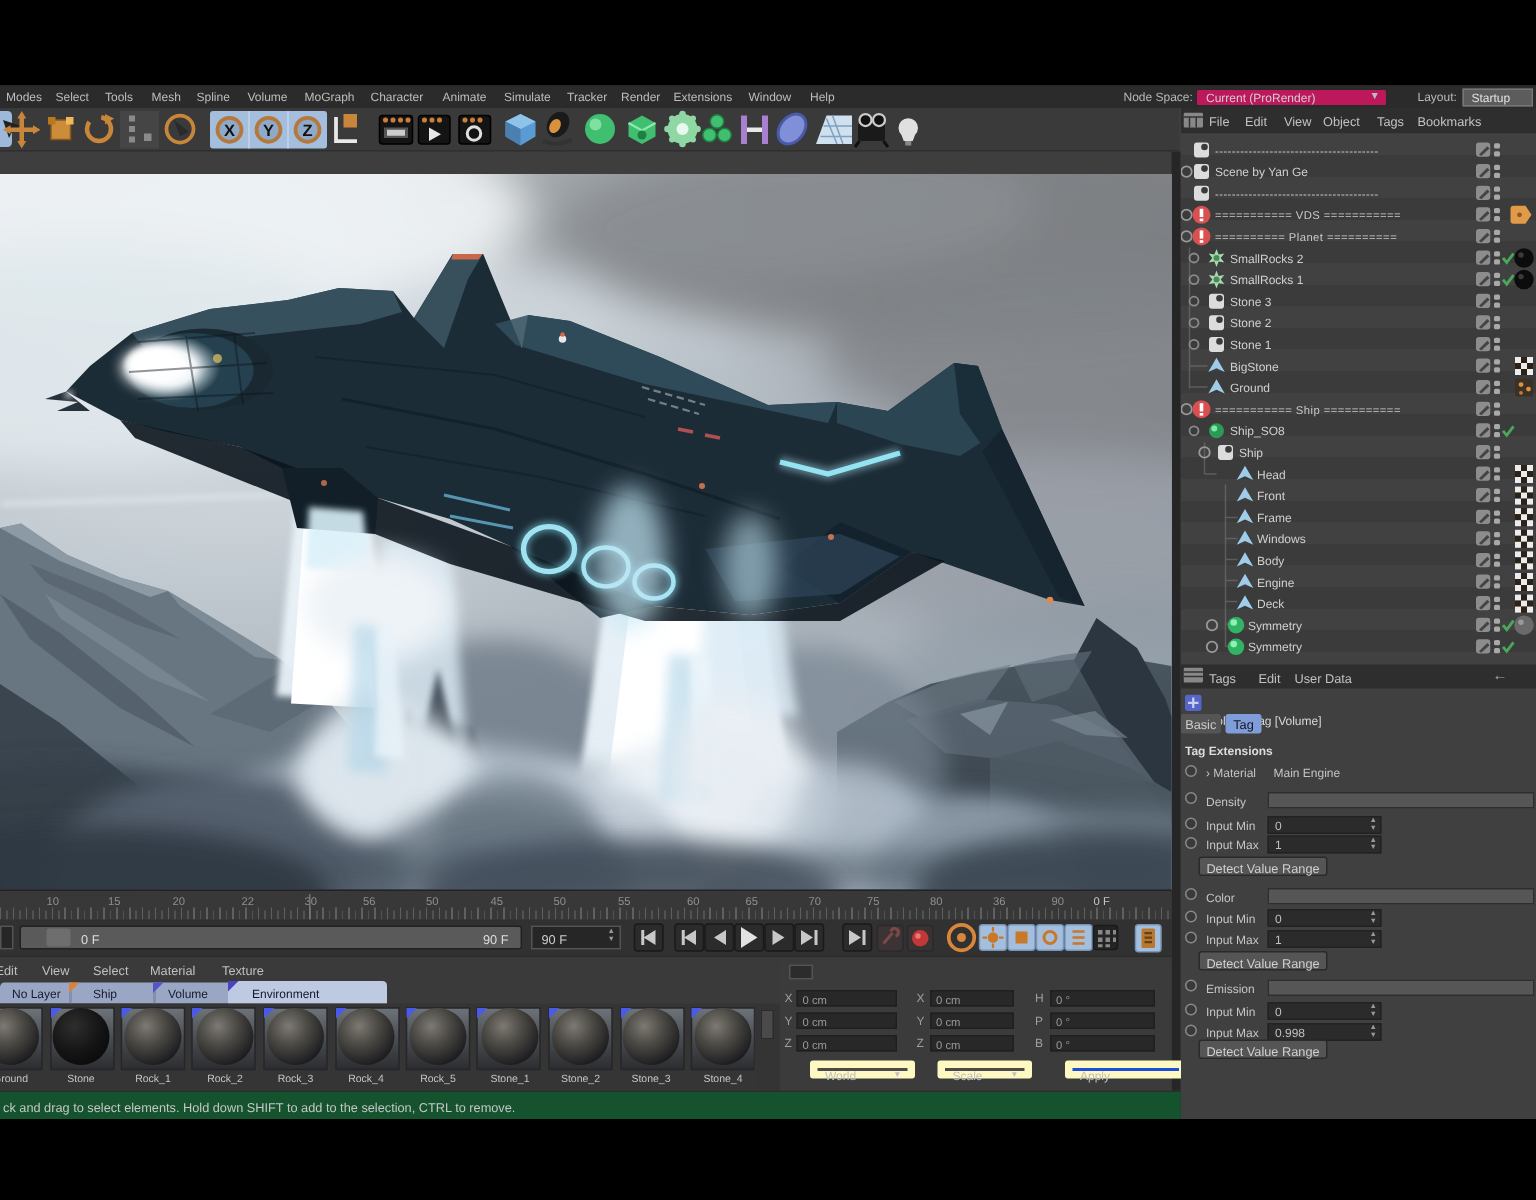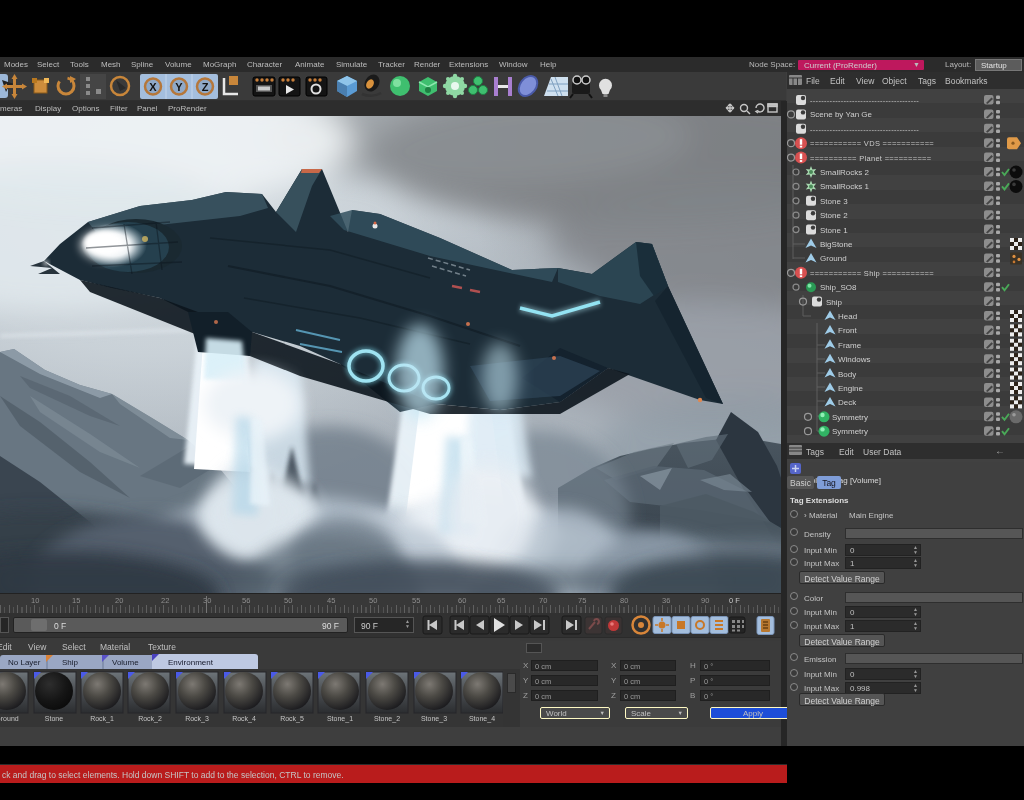--- a/index.html
+++ b/index.html
@@ -14,25 +14,25 @@
 #vpmenu span{position:absolute;top:4px;font-size:8px;color:#bdbdbd}
 #viewport{left:0;top:59px;width:781px;height:477px;background:#9aa2aa}
 #vborder{left:781px;top:44px;width:6px;height:645px;background:#262626}
 #ruler{left:0;top:536px;width:781px;height:20px;background:#383838;border-top:1px solid #222}
 #ruler span{position:absolute;top:3px;font-size:7.5px;color:#8f8f8f}
 #sliderrow{left:0;top:556px;width:781px;height:24px;background:#313131}
 #matmenu{left:0;top:580px;width:781px;height:17px;background:#3a3a3a;border-top:1px solid #2a2a2a}
 #matmenu span{position:absolute;top:5px;font-size:8.5px;color:#c0c0c0}
 #tabsrow{left:0;top:597px;width:781px;height:15px;background:#3a3a3a}
 #thumbs{left:0;top:612px;width:503px;height:58px;background:#353535}
-#statusbar{left:0;top:707px;width:787px;height:19px;background:#b91c1c;border-top:1px solid #2c2c2c}
+#statusbar{left:0;top:670px;width:787px;height:19px;background:#14532d;border-top:1px solid #2c2c2c}
 #coords{left:520px;top:584px;width:261px;height:86px;background:#3b3b3b}
 .cfield{position:absolute;height:11px;background:#282828;border:1px solid #1f1f1f;color:#9a9a9a;font-size:7.5px;padding:2px 0 0 3px}
 .clab{position:absolute;font-size:8px;color:#9f9f9f}
-.cdrop{position:absolute;height:12px;background:#4a4a4a;border:1px solid #fef9c3;border-radius:2px;color:#c0c0c0;font-size:8px;padding:2px 0 0 5px}
+.cdrop{position:absolute;height:12px;background:#4a4a4a;border:5px solid #fef9c3;border-radius:2px;color:#c0c0c0;font-size:8px;padding:2px 0 0 5px}
 #rpanel{left:787px;top:15px;width:237px;height:674px;background:#414141}
 #omheader{position:absolute;left:0;top:0;width:237px;height:17px;background:#2e2e2e}
 #omheader span{position:absolute;top:5px;font-size:8.5px;color:#c2c2c2}
 #tree{position:absolute;left:0;top:17px;width:237px;height:364px;background:repeating-linear-gradient(180deg,#414141 0px,#414141 14.4px,#3b3b3b 14.4px,#3b3b3b 28.8px);overflow:hidden}
 #ammode{position:absolute;left:0;top:371px;width:237px;height:16px;background:#2e2e2e}
 #ammode span{position:absolute;top:5px;font-size:8.5px;color:#c2c2c2}
 #ampanel{position:absolute;left:0;top:390px;width:237px;height:284px;background:#404040;overflow:hidden}
 .amlab{position:absolute;font-size:8px;color:#c4c4c4;white-space:nowrap}
 .amfield{position:absolute;height:12px;background:#2b2b2b;border:1px solid #222;color:#c0c0c0;font-size:8px;padding:2px 0 0 4px}
 .ambtn{position:absolute;height:13px;background:#555;border:1px solid #2a2a2a;border-radius:2px;color:#d0d0d0;font-size:8.5px;text-align:center;padding-top:3px}
@@ -167,38 +167,20 @@
 <ellipse cx="528" cy="14" rx="8" ry="11" fill="#7f8fd8" stroke="#4a5aa8" stroke-width="2" transform="rotate(38 528 14)"></ellipse>
 <path d="M544 24 L551 5 L568 5 L568 24 Z" fill="#cfe0ef"></path>
 <path d="M547 19 L568 19 M549 12 L568 12 M551 7 L558 24 M555 5 L562 24" stroke="#7fa0c0" stroke-width="1"></path>
 <rect x="572" y="10" width="18" height="12" rx="2" fill="#1a1a1a"></rect>
 <circle cx="577" cy="8" r="4" fill="#111" stroke="#ccc" stroke-width="1.5"></circle>
 <circle cx="586" cy="8" r="4" fill="#111" stroke="#ccc" stroke-width="1.5"></circle>
 <path d="M573 22 L570 26 M589 22 L592 26" stroke="#111" stroke-width="2"></path>
 <path d="M601 18 a6.5 6.5 0 1 1 9 0 l-1.5 4 h-6 Z" fill="#e0e0e0"></path>
 <rect x="603.5" y="22" width="4" height="3" fill="#888"></rect>
 </g>
-</g>
-</svg>
-</div>
-<div id="vpmenu" class="a">
-<span style="left:0px">meras</span>
-      <span style="left:35px">Display</span>
-      <span style="left:72px">Options</span>
-      <span style="left:110px">Filter</span>
-      <span style="left:137px">Panel</span>
-      <span style="left:168px">ProRender</span>
-<svg width="60" height="15" style="position:absolute;left:722px;top:0">
-<g stroke="#c6c6c6" stroke-width="1.4" fill="none">
-<path d="M8 3 L8 11 M4 7 L12 7 M8 3 L6 5 M8 3 L10 5 M8 11 L6 9 M8 11 L10 9 M4 7 L6 5.5 M4 7 L6 8.5 M12 7 L10 5.5 M12 7 L10 8.5"></path>
-<circle cx="22" cy="7" r="3.5"></circle>
-          <path d="M25 10 L28 13"></path>
-<path d="M34 7 a4 4 0 1 1 2 3.4 M36 12 l-2-1.6 2.4-1"></path>
-<rect x="46" y="3" width="9" height="8"></rect>
-          <rect x="46" y="3" width="9" height="2.5" fill="#b8b8b8"></rect>
 </g>
 </svg>
 </div>
 <div id="viewport" class="a">
 <svg width="781" height="477" viewBox="0 0 781 477" style="position:absolute;left:0;top:0">
 <defs>
 <linearGradient id="skyv" x1="0" y1="0" x2="0" y2="1">
 <stop offset="0" stop-color="#b2b9c0"></stop>
             <stop offset="0.5" stop-color="#adb5bd"></stop>
             <stop offset="1" stop-color="#a4adb6"></stop>
@@ -575,21 +557,21 @@
 <span class="clab" style="left:170px;top:36px">P</span>
       <div class="cfield" style="left:180px;top:34px;width:70px">0 °</div>
 <span class="clab" style="left:3px;top:51px">Z</span>
       <div class="cfield" style="left:11px;top:49px;width:67px">0 cm</div>
 <span class="clab" style="left:91px;top:51px">Z</span>
       <div class="cfield" style="left:100px;top:49px;width:56px">0 cm</div>
 <span class="clab" style="left:170px;top:51px">B</span>
       <div class="cfield" style="left:180px;top:49px;width:70px">0 °</div>
 <div class="cdrop" style="left:20px;top:66px;width:70px">World<span style="position:absolute;right:4px;top:3px;font-size:5.5px">▼</span></div>
 <div class="cdrop" style="left:105px;top:66px;width:63px">Scale<span style="position:absolute;right:4px;top:3px;font-size:5.5px">▼</span></div>
-<div class="cdrop" style="left:190px;top:66px;width:81px;text-align:center;background:#1d4ed8">Apply</div>
+<div class="cdrop" style="left:190px;top:66px;width:81px;text-align:left;background:#1d4ed8">Apply</div>
 </div>
 <div style="position:absolute;left:503px;top:612px;width:17px;height:58px;background:#343434"></div>
 <div style="position:absolute;left:507px;top:616px;width:9px;height:20px;background:#4a4a4a;border:1px solid #2a2a2a"></div>
 <div id="rpanel" class="a">
 <div id="omheader">
 <svg width="14" height="12" style="position:absolute;left:2px;top:3px">
           <rect x="0" y="0" width="13" height="10" rx="1" fill="#888"></rect>
           <path d="M0 3 h13 M4 3 v7 M8.5 3 v7" stroke="#333" stroke-width="1"></path>
         </svg>
 <span style="left:19px">File</span>

